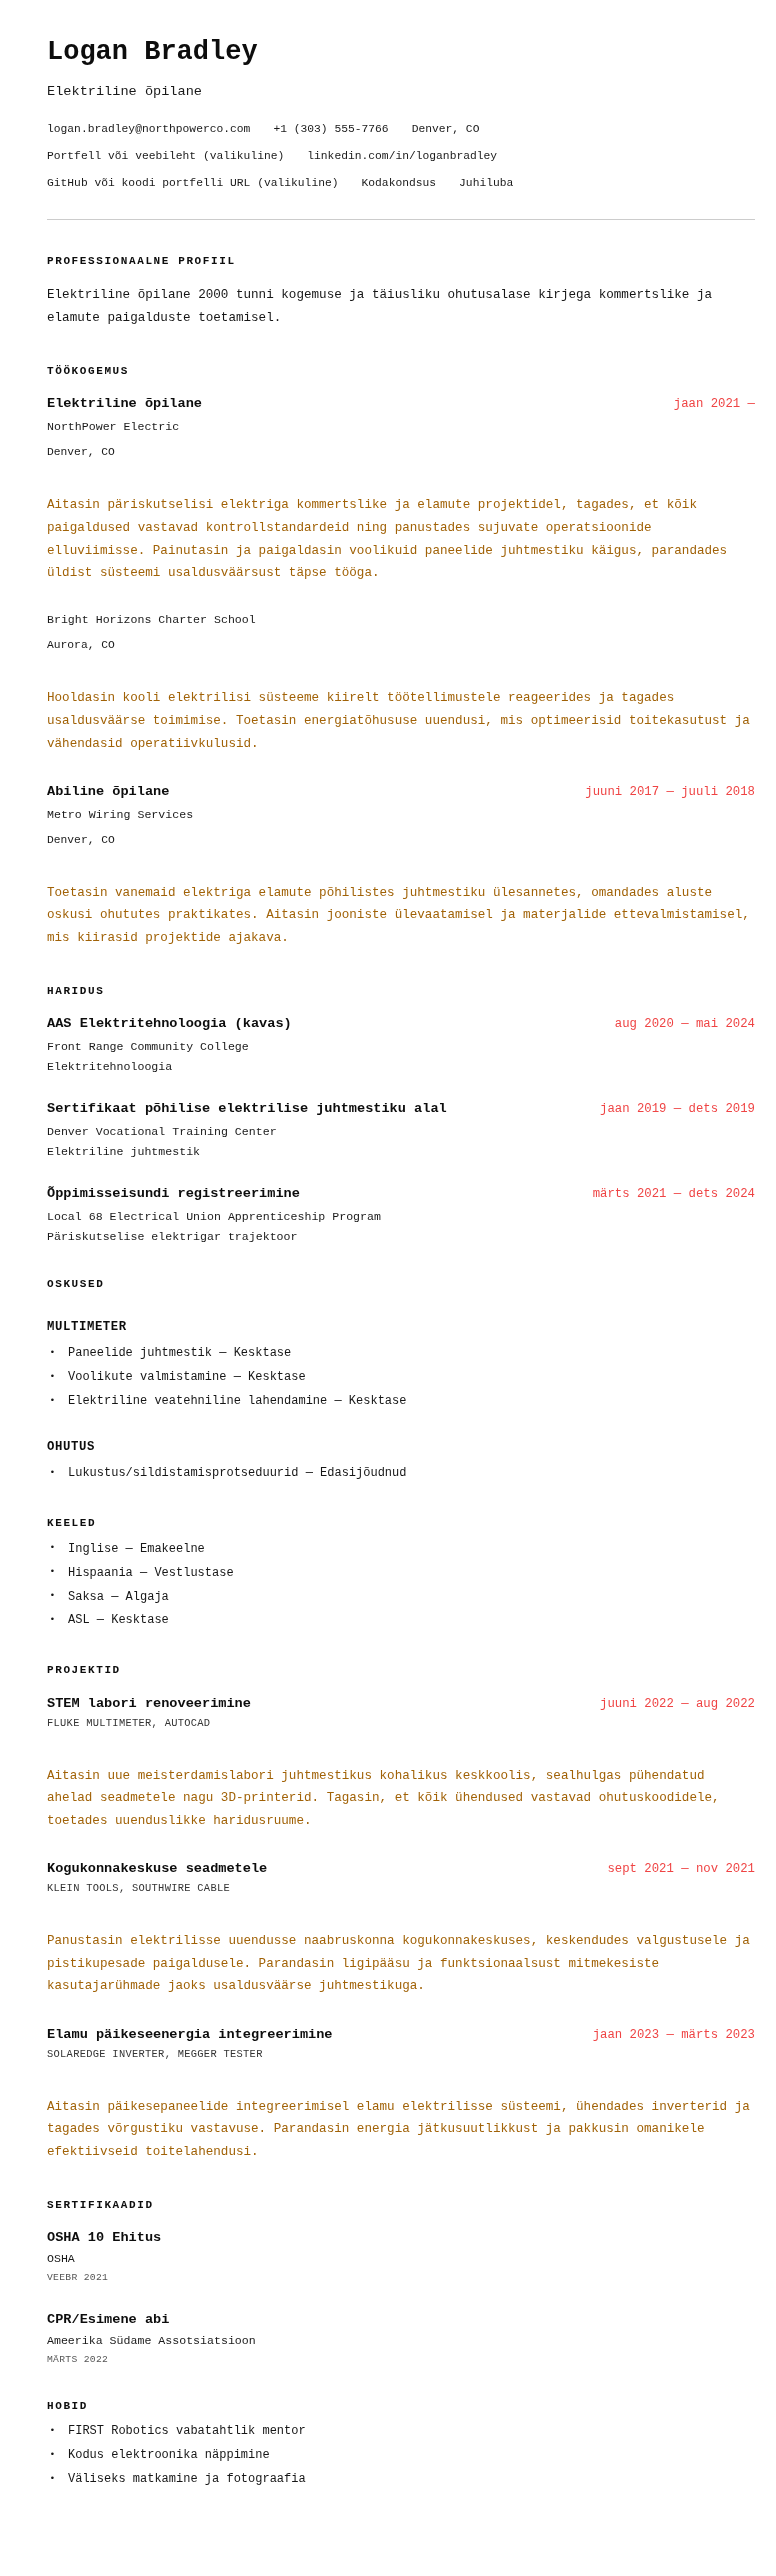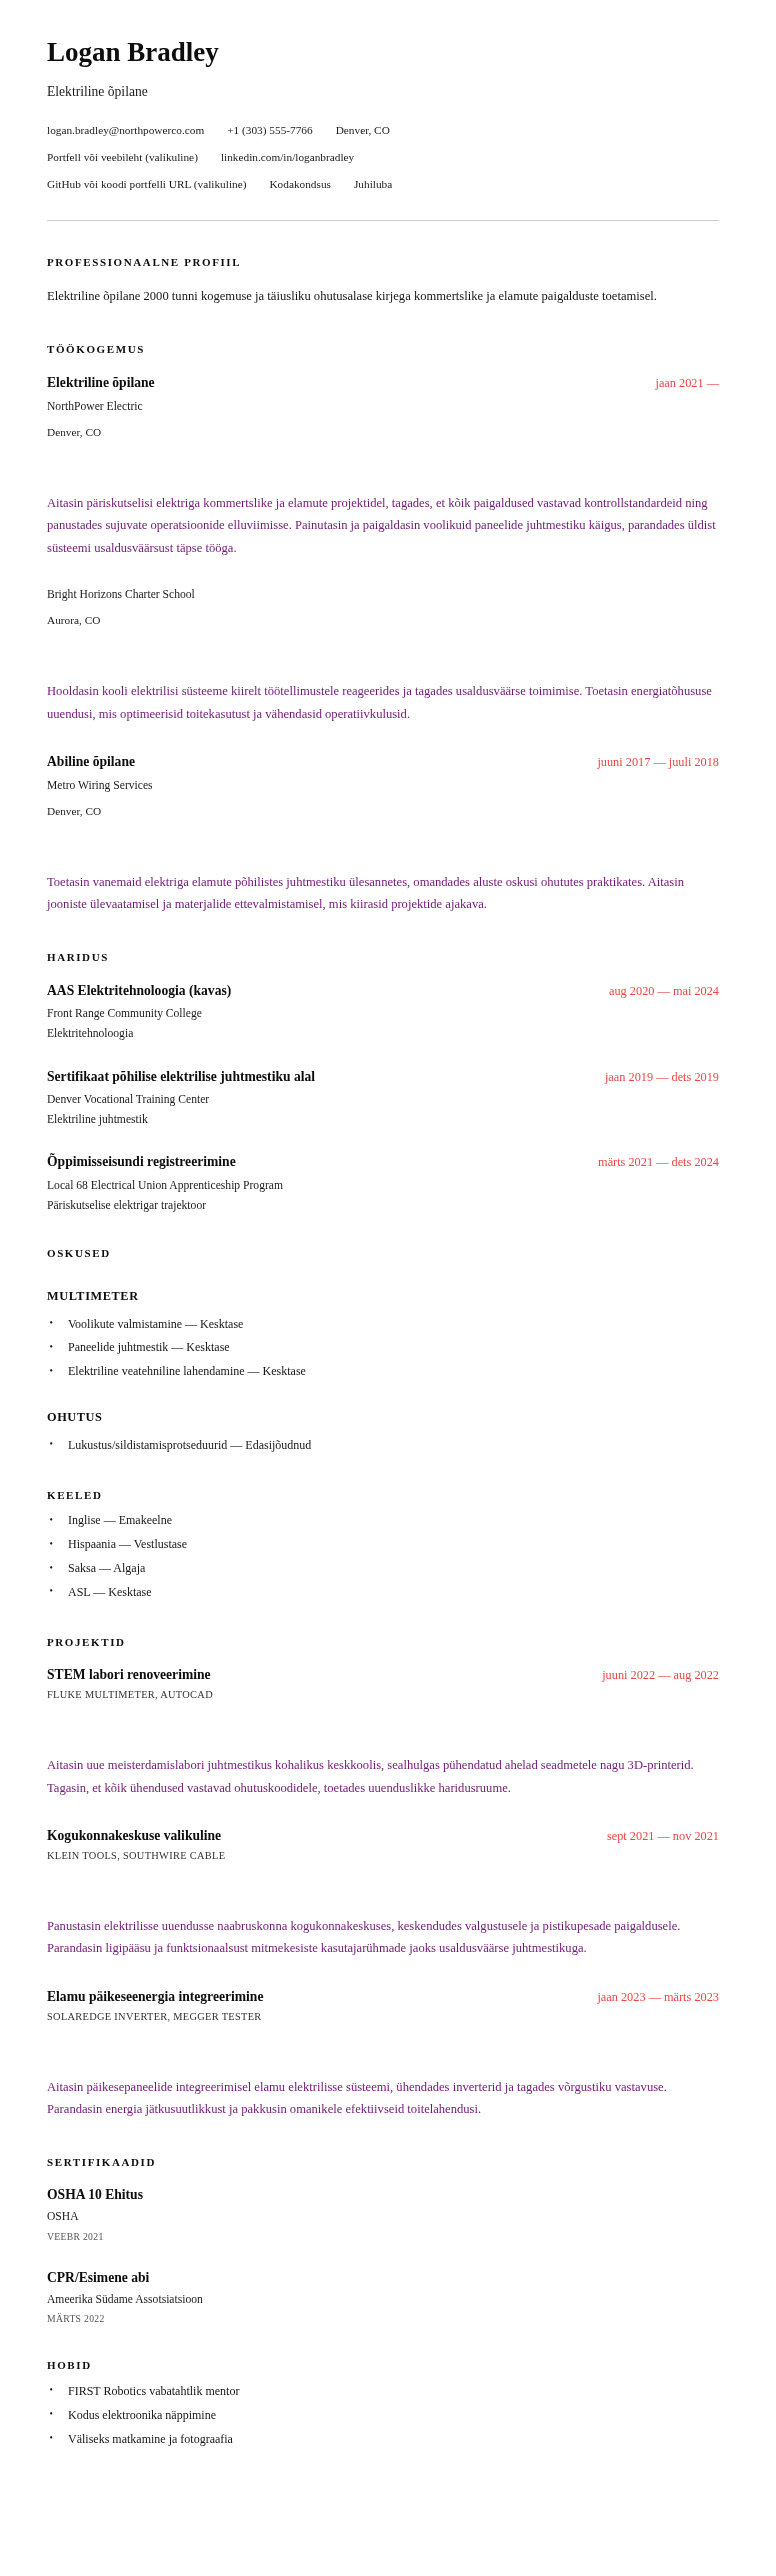--- a/index.html
+++ b/index.html
@@ -4,21 +4,21 @@
 <style>
   * { margin:0; padding:0; box-sizing:border-box; }
   html, body { background:#ffffff; }
   body {
     width:776px;
     min-height:2576px;
     font-family:"Liberation Serif", serif;
     color:#111111;
     -webkit-font-smoothing:antialiased;
   }
-  .page { padding:36px 57px 52px 47px; }
+  .page { padding:36px 21px 52px 47px;font-family:Liberation Mono, monospace; }
 
   
   .name { font-size:27px; line-height:1.2; font-weight:bold; color:#0d0d0d; }
   .subtitle { font-size:13.6px; margin-top:15.5px; color:#1a1a1a; }
   .contact { margin-top:24.6px; font-size:11.3px; color:#1a1a1a; }
   .contact-row { display:flex; flex-wrap:wrap; gap:23px; margin-bottom:15px; }
   .contact-row:last-child { margin-bottom:0;text-align:center; }
   .divider { border:none; border-top:0.6px solid #cccccc; margin-top:30px; }
 
   
@@ -27,21 +27,21 @@
   .body-text { font-size:12.6px; line-height:1.8; margin-top:17px; color:#161616; }
 
   
   .entry { margin-top:19.4px; }
   .entry + .entry { margin-top:28.5px; }
   .entry-head { display:flex; justify-content:space-between; align-items:baseline; }
   .entry-title { font-size:13.6px; font-weight:bold; color:#0d0d0d; }
   .entry-dates { font-size:12.3px; color:#ef4444; white-space:nowrap; margin-left:15.5px; }
   .entry-sub { font-size:11.6px; margin-top:9px; color:#1a1a1a; }
   .entry-sub2 { font-size:11.3px; margin-top:13px; color:#1a1a1a; }
-  .entry-desc { font-size:12.6px; line-height:1.8; margin-top:54px; color:#701a75; }
+  .entry-desc { font-size:12.6px; line-height:1.8; margin-top:36px; color:#a16207; }
   .entry-tools { font-size:10.4px; letter-spacing:0.3px; margin-top:6px; color:#333333; }
 
   
   .edu-school { font-size:11.6px; margin-top:8.4px; color:#1a1a1a; }
   .edu-detail { font-size:11.6px; margin-top:7.1px; color:#1a1a1a; }
 
   
   .subsec-heading { font-size:12.3px; font-weight:bold; letter-spacing:0.6px; margin-top:30px; color:#0d0d0d; }
   ul.dot-list { list-style:none; margin-top:11.6px; }
   ul.dot-list li {
@@ -158,22 +158,22 @@
       <div class="edu-school">Local 68 Electrical Union Apprenticeship Program</div>
       <div class="edu-detail">Päriskutselise elektrigar trajektoor</div>
     </div>
   </section>
 
   <section>
     <h2 class="sec-heading">OSKUSED</h2>
 
     <h3 class="subsec-heading">MULTIMETER</h3>
     <ul class="dot-list">
+      <li>Paneelide juhtmestik — Kesktase</li>
       <li>Voolikute valmistamine — Kesktase</li>
-      <li>Paneelide juhtmestik — Kesktase</li>
       <li>Elektriline veatehniline lahendamine — Kesktase</li>
     </ul>
 
     <h3 class="subsec-heading">OHUTUS</h3>
     <ul class="dot-list">
       <li>Lukustus/sildistamisprotseduurid — Edasijõudnud</li>
     </ul>
   </section>
 
   <section>
@@ -193,21 +193,21 @@
       <div class="entry-head">
         <span class="entry-title">STEM labori renoveerimine</span>
         <span class="entry-dates">juuni 2022 — aug 2022</span>
       </div>
       <div class="entry-tools">FLUKE MULTIMETER, AUTOCAD</div>
       <p class="entry-desc">Aitasin uue meisterdamislabori juhtmestikus kohalikus keskkoolis, sealhulgas pühendatud ahelad seadmetele nagu 3D-printerid. Tagasin, et kõik ühendused vastavad ohutuskoodidele, toetades uuenduslikke haridusruume.</p>
     </div>
 
     <div class="entry">
       <div class="entry-head">
-        <span class="entry-title">Kogukonnakeskuse valikuline</span>
+        <span class="entry-title">Kogukonnakeskuse seadmetele</span>
         <span class="entry-dates">sept 2021 — nov 2021</span>
       </div>
       <div class="entry-tools">KLEIN TOOLS, SOUTHWIRE CABLE</div>
       <p class="entry-desc">Panustasin elektrilisse uuendusse naabruskonna kogukonnakeskuses, keskendudes valgustusele ja pistikupesade paigaldusele. Parandasin ligipääsu ja funktsionaalsust mitmekesiste kasutajarühmade jaoks usaldusväärse juhtmestikuga.</p>
     </div>
 
     <div class="entry">
       <div class="entry-head">
         <span class="entry-title">Elamu päikeseenergia integreerimine</span>
         <span class="entry-dates">jaan 2023 — märts 2023</span>

